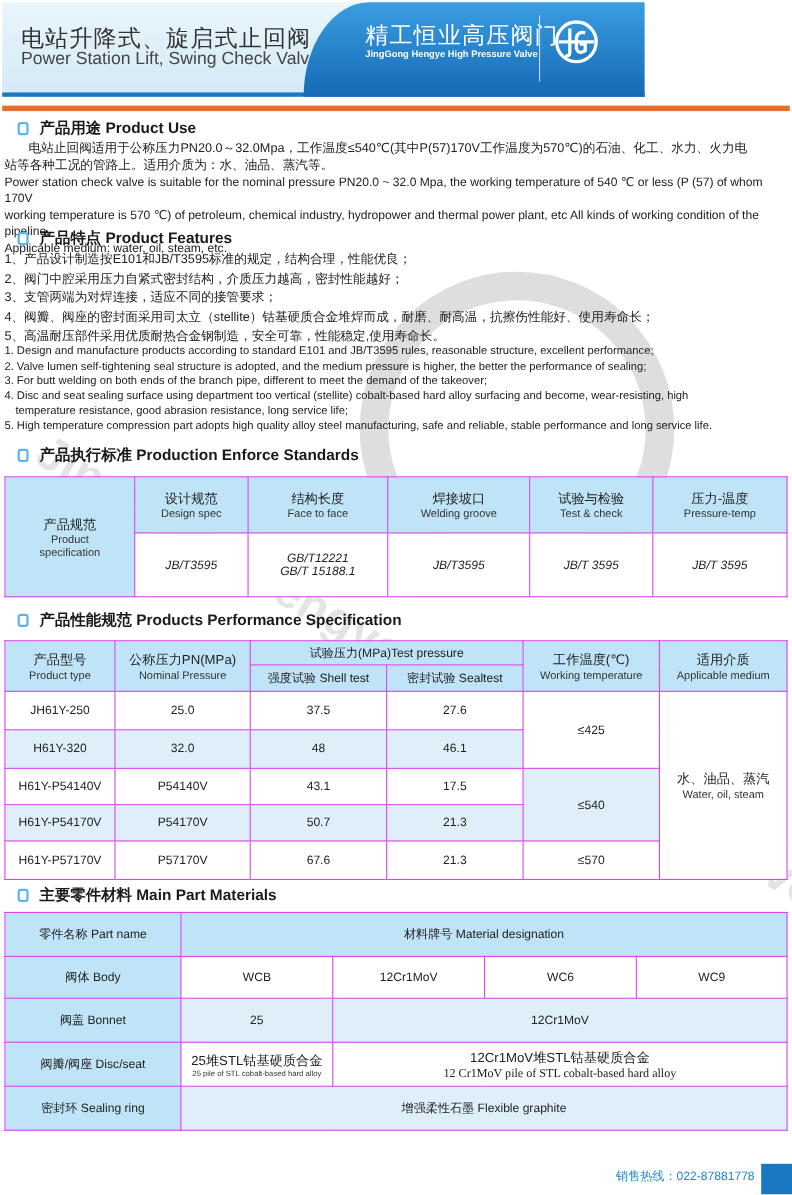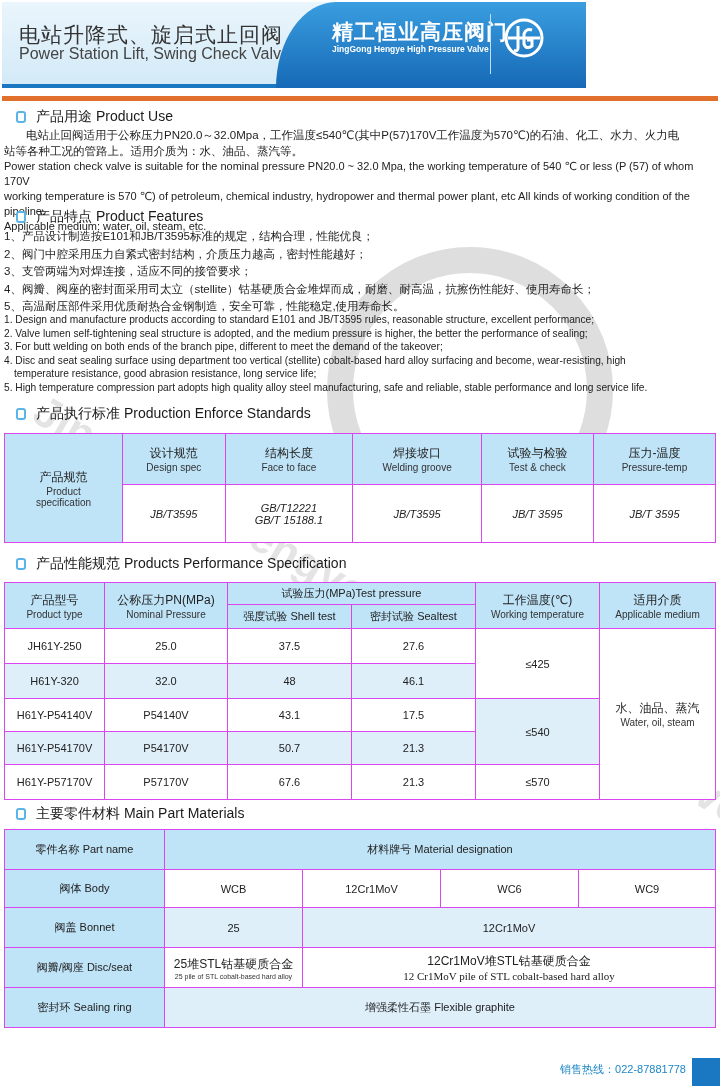--- a/index.html
+++ b/index.html
@@ -4,28 +4,28 @@
 <style>
   * { box-sizing: border-box; margin: 0; padding: 0; }
   html, body { width: 720px; height: 1086px; background: #ffffff; overflow: hidden; }
   body { font-family: "Liberation Sans", "DejaVu Sans", sans-serif; color: #222; position: relative; }
 
   
   .header { position: absolute; left: 2px; top: 2px; width: 584px; height: 86px; background: linear-gradient(180deg, #eaf5fc 0%, #d3eaf7 100%); border-bottom: 4px solid #1a78c2; }
   .header .title-cn { position: absolute; left: 17px; top: 19px; font-size: 21px; color: #333; letter-spacing: 1px; }
   .header .title-en { position: absolute; left: 17px; top: 43px; font-size: 16px; color: #444; }
   .brand-panel { position: absolute; right: 0; top: 0; width: 310px; height: 86px; background: linear-gradient(180deg, #3a9ee0 0%, #1669b6 100%); border-top-left-radius: 60px 86px; }
-  .brand-cn { position: absolute; left: 56px; top: 16px; font-size: 21px; color: #fff; font-weight: bold; letter-spacing: 1px; text-align: center; }
+  .brand-cn { position: absolute; left: 56px; top: 16px; font-size: 21px; color: #fff; font-weight: normal; letter-spacing: 1px; text-align: center; }
   .brand-en { position: absolute; left: 56px; top: 42px; font-size: 8.5px; color: #fff; font-weight: bold; }
   .brand-divider { position: absolute; left: 214px; top: 12px; width: 1px; height: 60px; background: #bfe0f6; }
   .brand-logo { position: absolute; left: 228px; top: 16px; width: 40px; height: 40px; }
   .orange-bar { position: absolute; left: 2px; top: 96px; width: 716px; height: 5px; background: #e0702c; }
 
   
-  .sec-title { position: absolute; left: 4px; font-size: 14px; font-weight: normal; color: #1a1a1a; display: flex; align-items: center; padding-left: 12px; }
+  .sec-title { position: absolute; left: 4px; font-size: 14px; font-weight: bold; color: #1a1a1a; display: flex; align-items: center; padding-left: 12px; }
   .sec-title .sq { width: 10px; height: 12px; border: 2px solid #5bb4e6; border-radius: 3px; margin-right: 10px; background: #fff; }
 
   .para { position: absolute; left: 4px; width: 712px; font-size: 11px; line-height: 15px; color: #222; }
   .para.cn { font-size: 11.5px; line-height: 16px; }
   .para .indent { padding-left: 22px; }
 
   
   table { position: absolute; left: 4px; width: 712px; border-collapse: collapse; font-size: 11px; text-align: center; }
   td, th { border: 1px solid #d946ef; font-weight: normal; }
   .hdr { background: #bfe3f7; }

